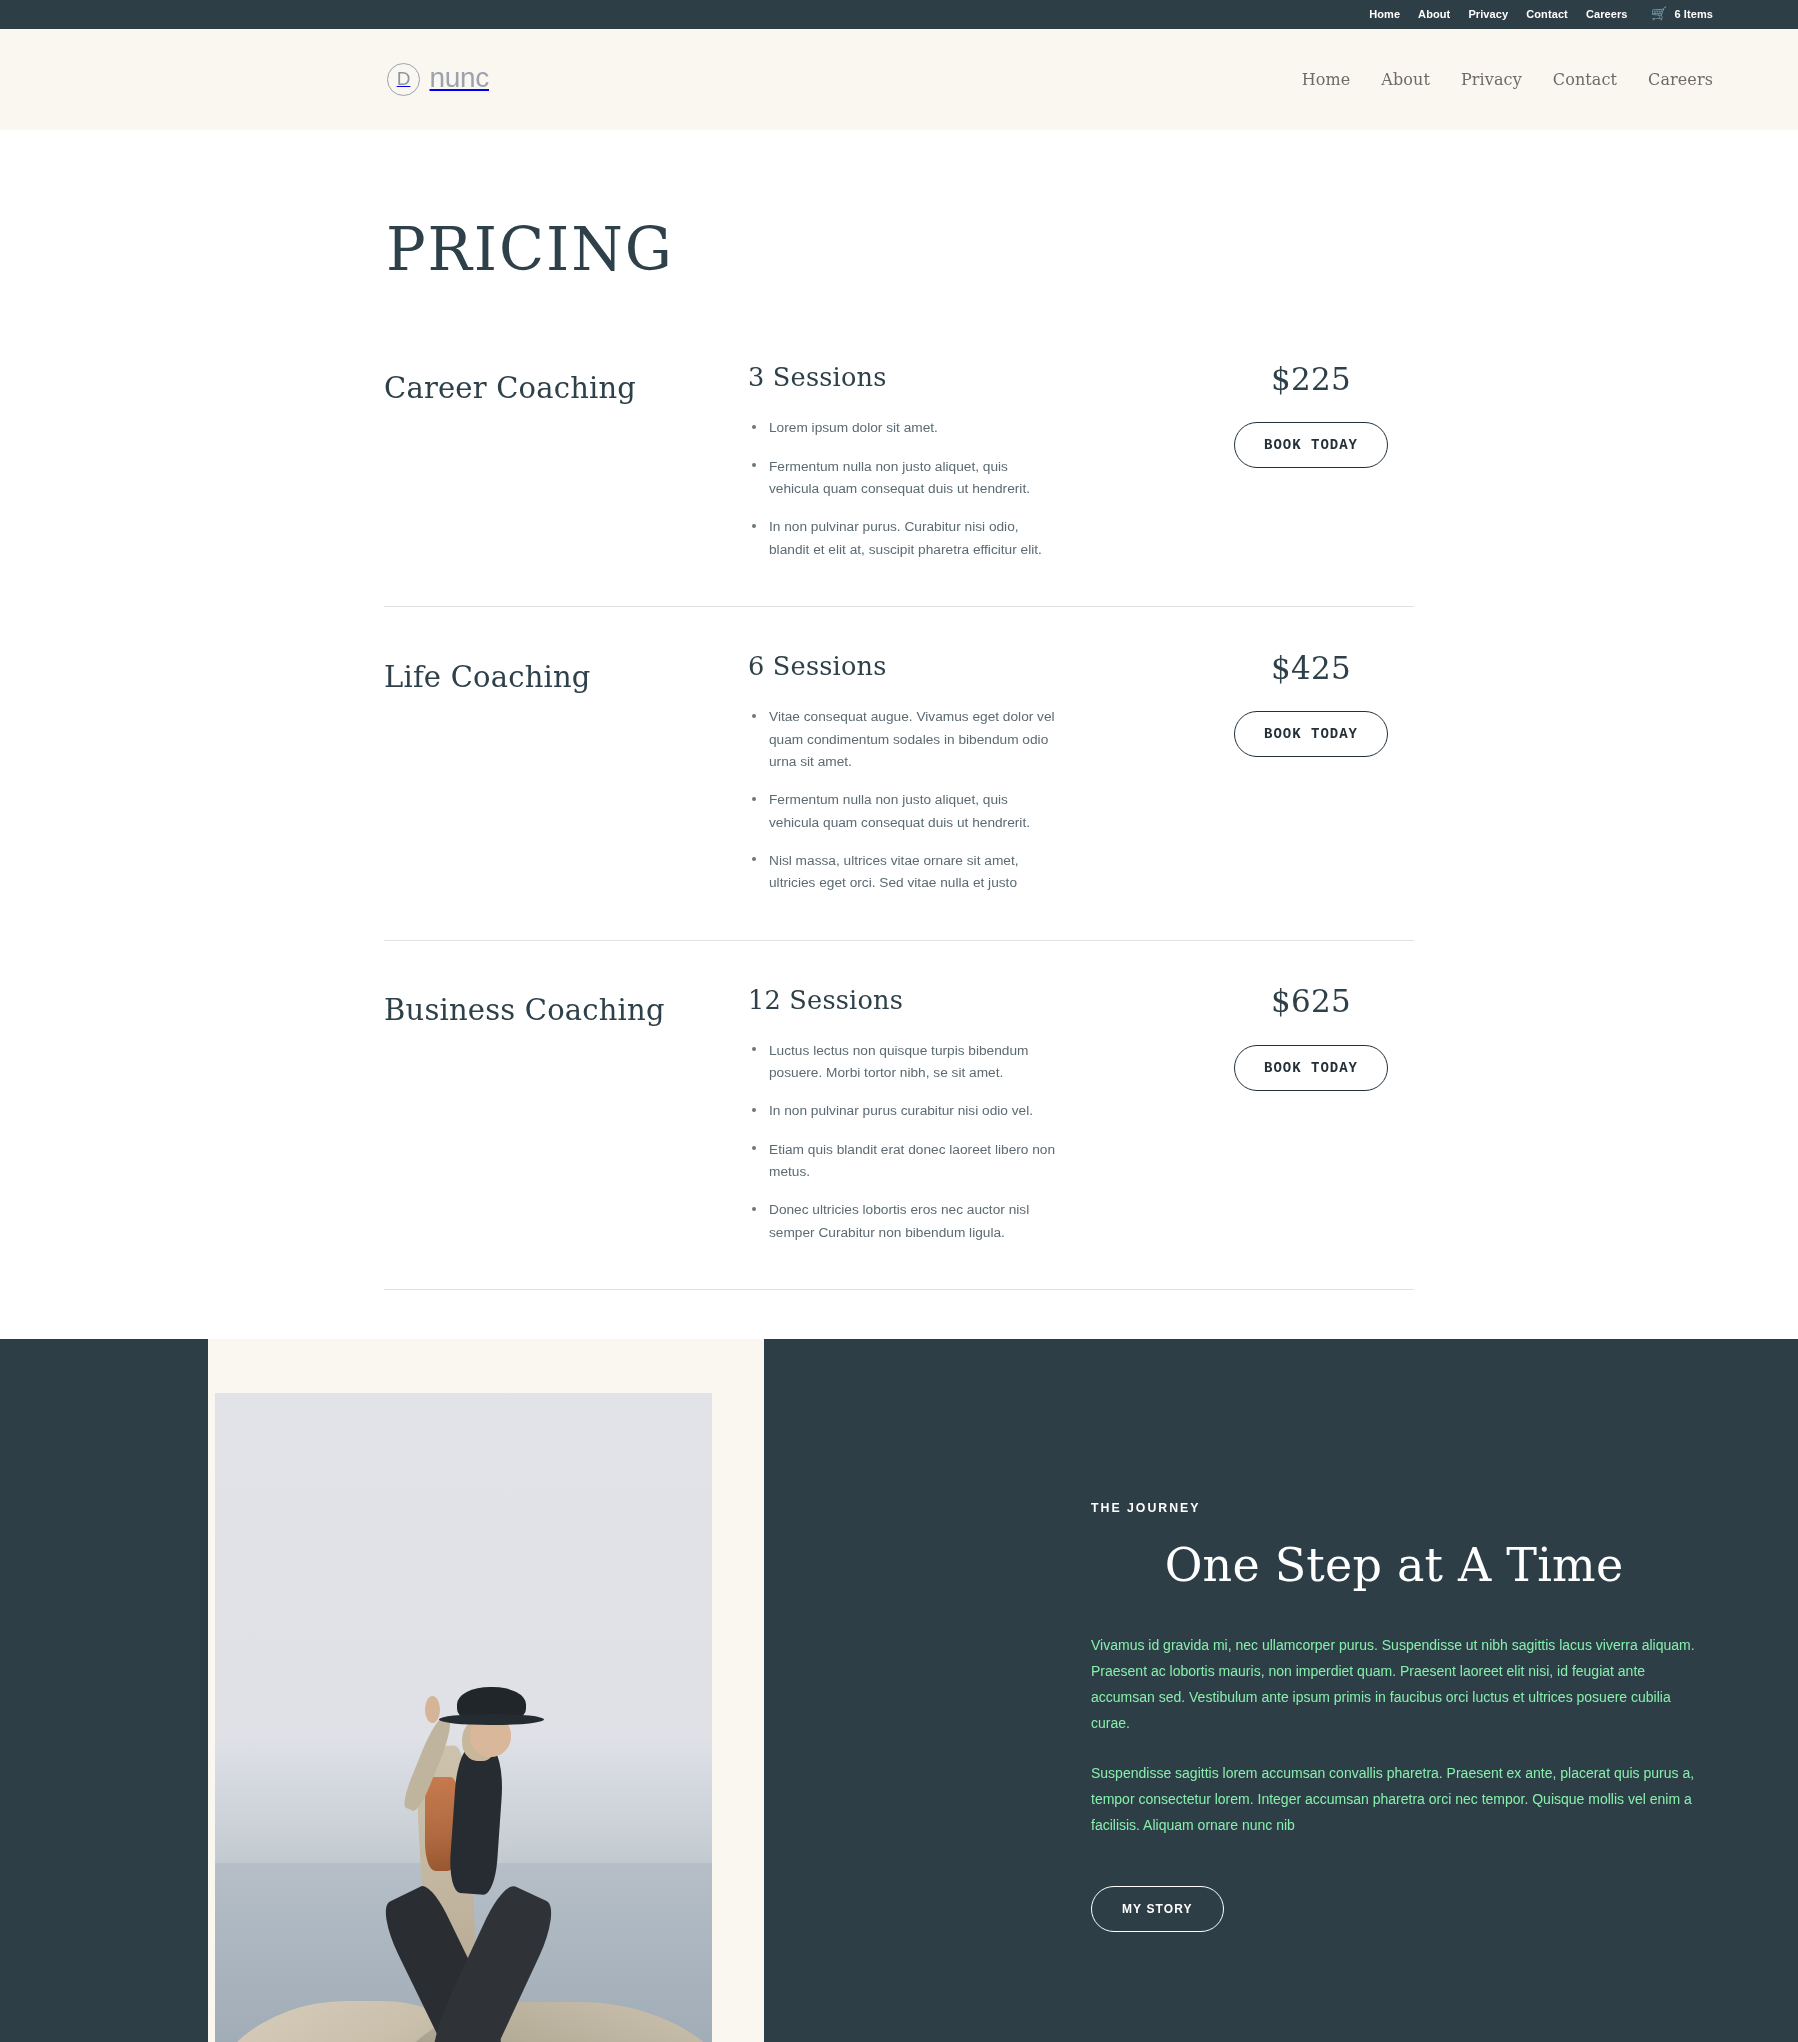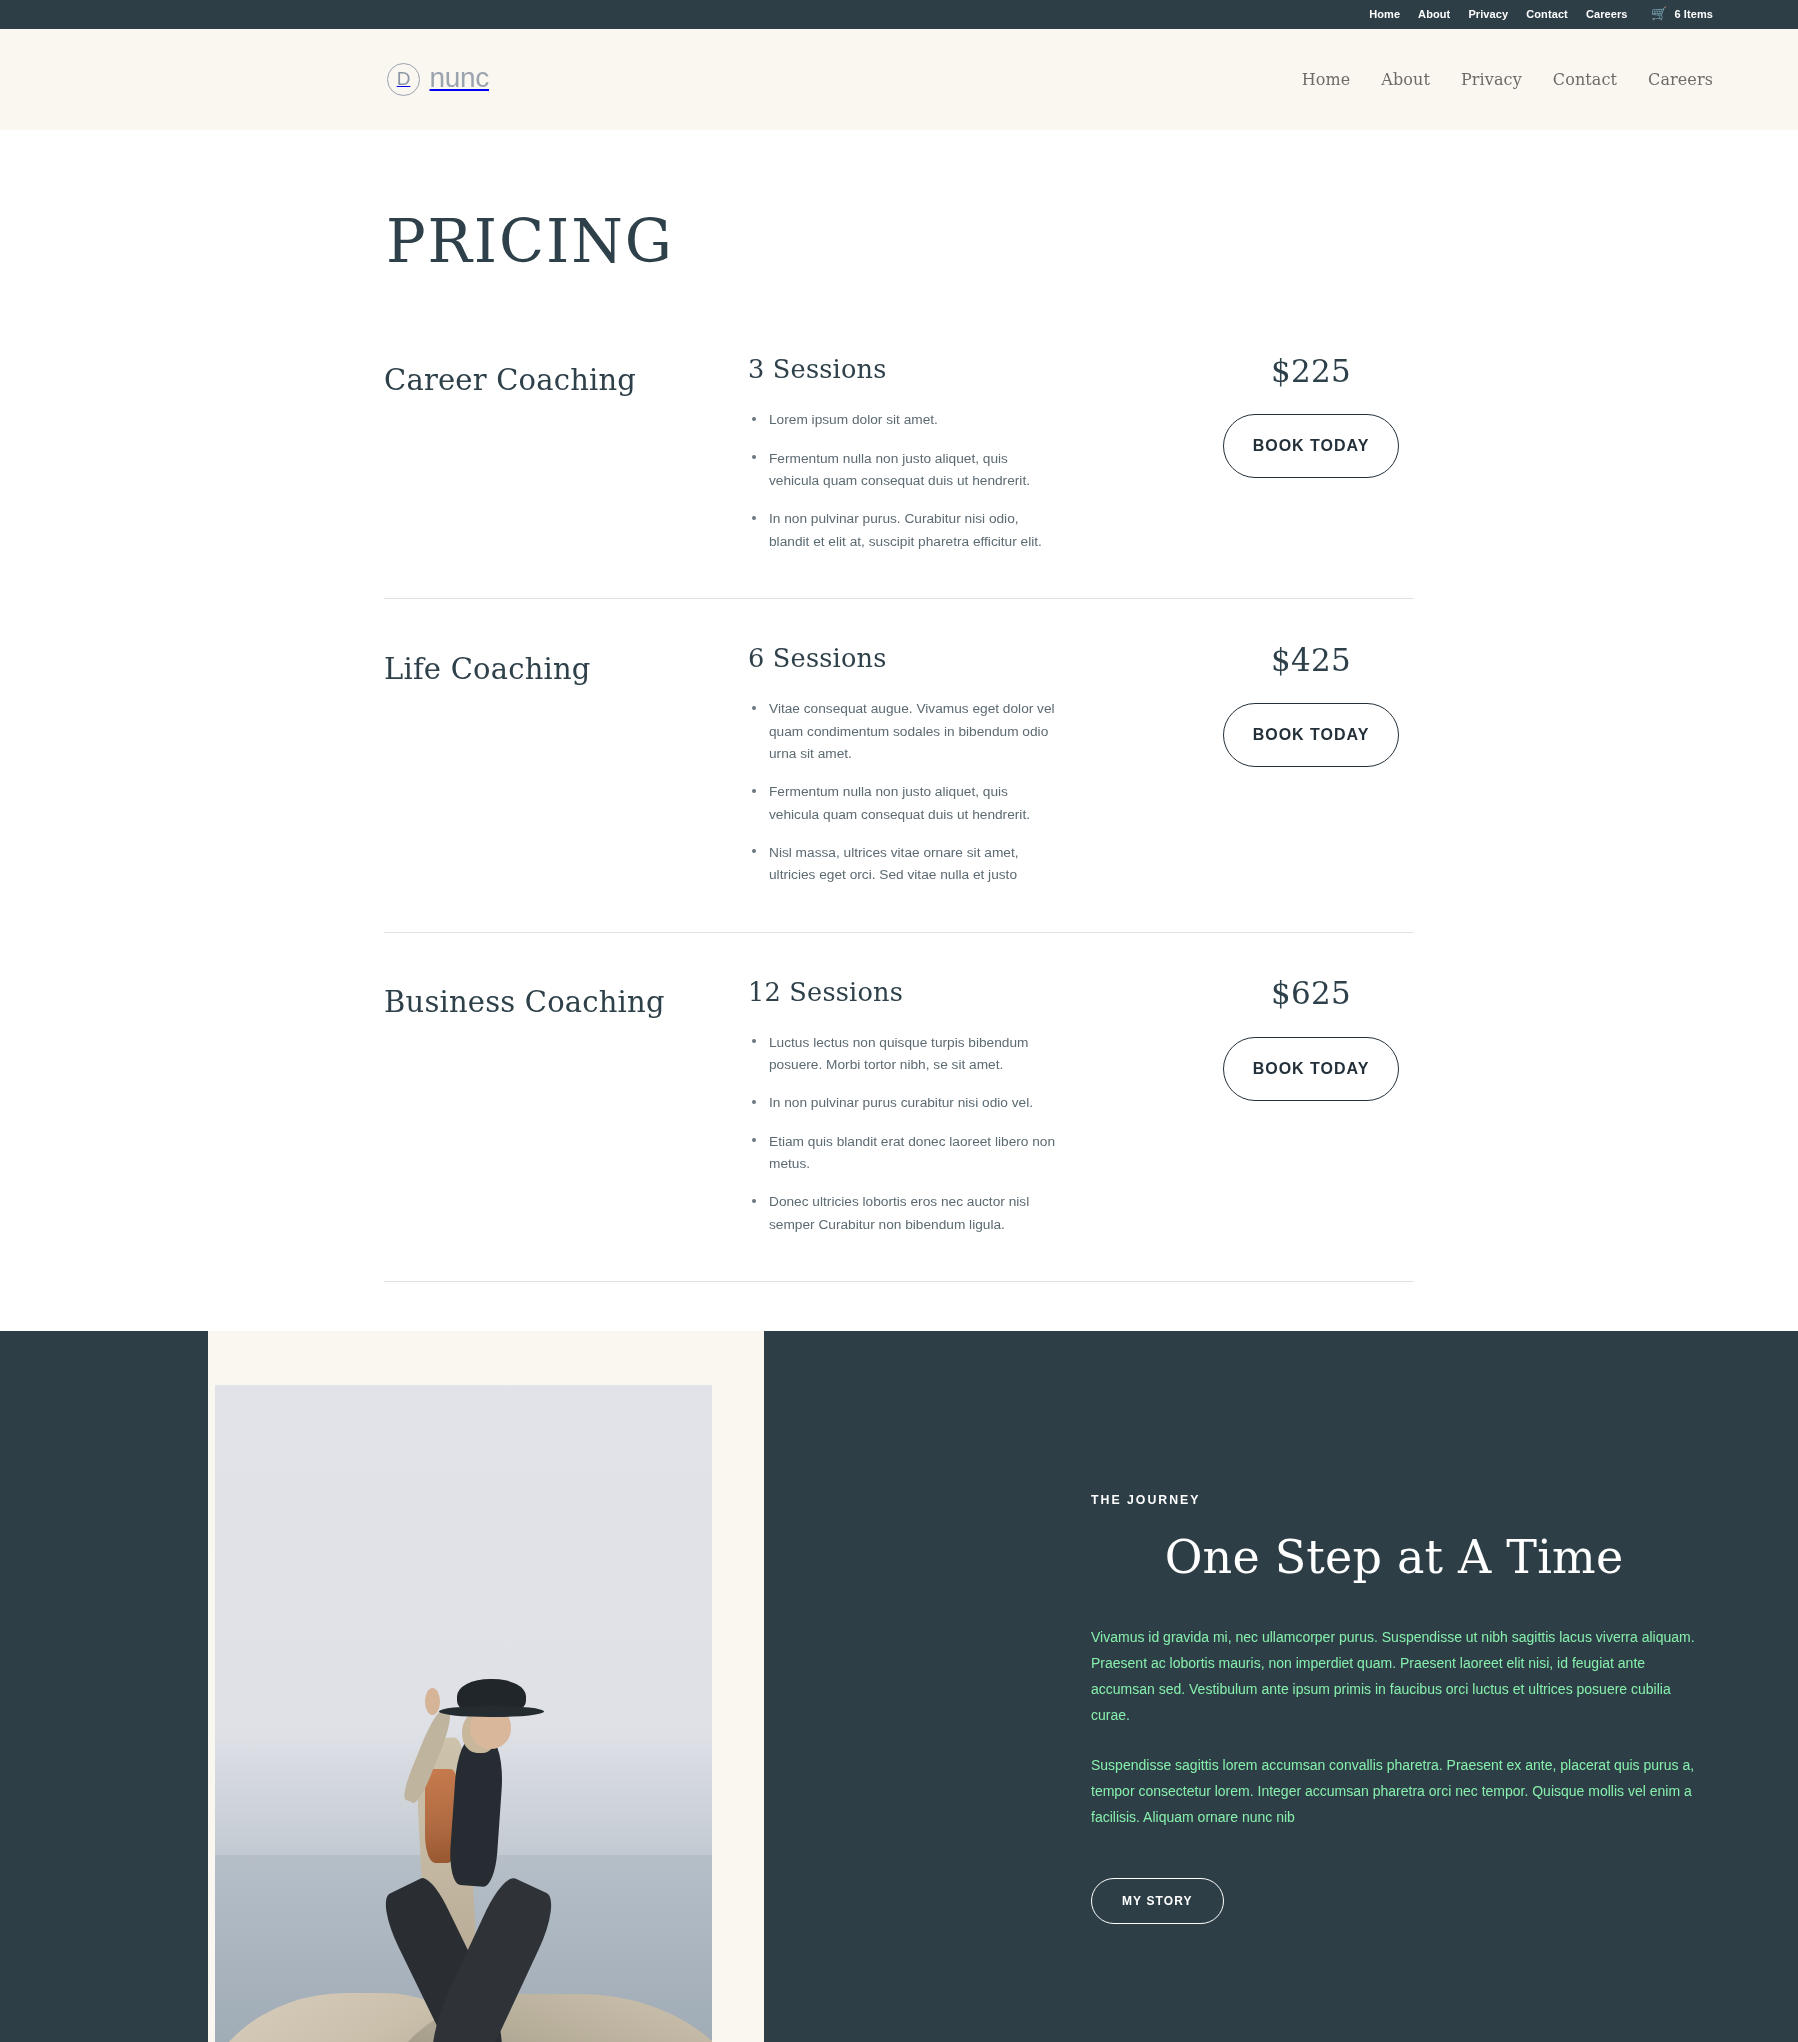--- a/index.html
+++ b/index.html
@@ -69,21 +69,21 @@
     color:#6f6a66;
     font-size:16px;
     text-decoration:none;
     font-family:"DejaVu Serif", serif;
     font-weight:400;
     letter-spacing:0.1px;
   }
 
   
   .pricing-wrap { padding:78px 0 0 0; }
-  .container { width:1030px; margin:4px auto; }
+  .container { width:1030px; margin:12px auto; }
 
   .page-title {
     font-family:"DejaVu Serif", serif;
     font-weight:400;
     font-size:59px;
     letter-spacing:1.9px;
     color:#2e4049;
     line-height:1;
     padding-left:1.9px;
   }
@@ -153,27 +153,27 @@
     color:#2e4049;
     line-height:1;
     margin-bottom:27.4px;
     letter-spacing:0.3px;
   }
   .btn-outline-dark {
     border:1.5px solid #23303a;
     border-radius:57px;
     background:transparent;
     color:#23303a;
-    font-size:16px;
+    font-size:14px;
     font-weight:700;
     letter-spacing:1px;
-    padding:23px 29px;
+    padding:15px 29px;
     line-height:1;
     cursor:pointer;
-    font-family:Liberation Sans, sans-serif;
+    font-family:Liberation Mono, monospace;
     white-space:nowrap;
   }
 
   
   .journey {
     background:#2d3e46;
     margin-top:49px;
     display:flex;
     min-height:757px;
     position:relative;

